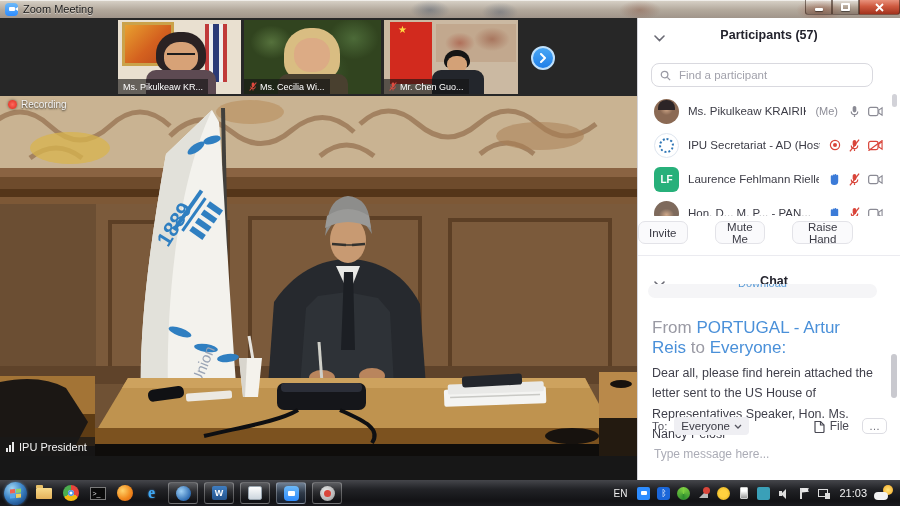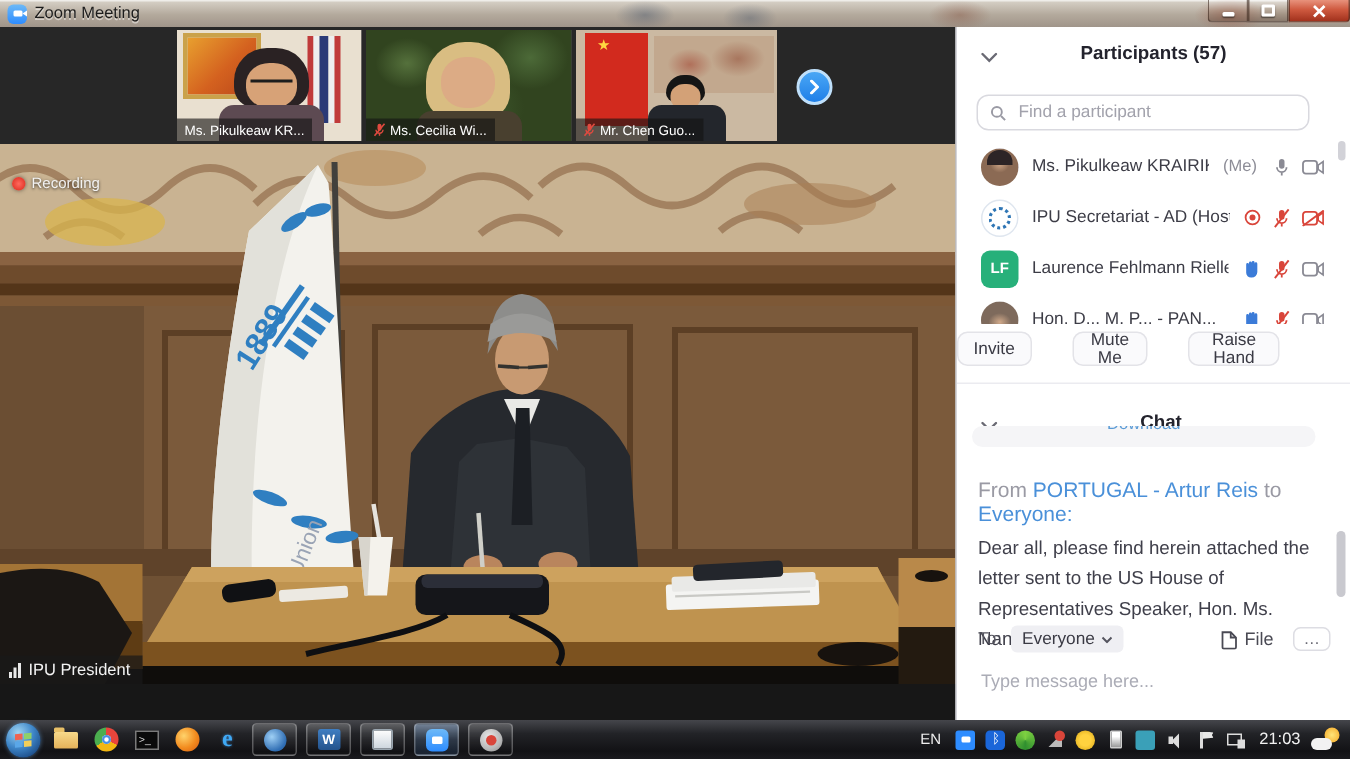--- a/index.html
+++ b/index.html
@@ -71,21 +71,21 @@
       radial-gradient(24px 16px at 70% 40%,#a8765e,transparent 75%),#c2a88e;}
   .t3-flag{position:absolute;left:6px;top:2px;width:42px;height:62px;background:#d22a1e;}
   .t3-star{position:absolute;color:#ffd840;font-size:10px;left:8px;top:2px;}
   .t3-hair{position:absolute;left:60px;top:30px;width:26px;height:18px;border-radius:12px 12px 6px 6px;background:#151515;}
   .t3-face{position:absolute;left:63px;top:36px;width:20px;height:17px;border-radius:46%;background:#d3a177;}
   .t3-body{position:absolute;left:48px;top:50px;width:52px;height:24px;border-radius:9px 9px 0 0;background:#23262c;}
 
   
   .main-video{position:absolute;top:78px;left:0;width:637px;height:360px;background:#6f5134;overflow:hidden;}
   .letterbox{position:absolute;top:438px;left:0;width:637px;height:24px;background:#171717;}
-  .rec-pill{position:absolute;left:8px;top:21px;display:flex;align-items:center;gap:4px;z-index:5;
+  .rec-pill{position:absolute;left:8px;top:3px;display:flex;align-items:center;gap:4px;z-index:5;
     color:#f3f3f3;font-size:10px;text-shadow:0 1px 2px rgba(0,0,0,.8);justify-content:flex-end;}
   .rec-dot{width:9px;height:9px;border-radius:50%;background:radial-gradient(#ff6a5e,#d92619);box-shadow:0 0 3px rgba(0,0,0,.5);}
   .speaker-tag{position:absolute;left:0;bottom:0;height:19px;background:rgba(25,25,25,.72);color:#f2f2f2;
     font-size:11px;display:flex;align-items:center;gap:5px;padding:0 8px 0 6px;z-index:5;}
   .sig-bars{display:inline-flex;align-items:flex-end;gap:1px;height:10px;}
   .sig-bars i{width:2px;background:#e8e8e8;display:block;}
   .sig-bars i:nth-child(1){height:4px;} .sig-bars i:nth-child(2){height:7px;} .sig-bars i:nth-child(3){height:10px;}
 
   
   .right-panel{position:relative;width:263px;height:462px;background:#fff;border-left:1px solid #d4d4da;color:#2b2b35;}
@@ -109,21 +109,21 @@
   .av-photo4{background:radial-gradient(10px 8px at 50% 55%,#d0a98a,#7e6a5c 75%),#9a9a9e;}
   .p-btns{position:absolute;top:203px;left:0;width:215px;display:flex;justify-content:center;gap:27px;}
   .zbtn{height:23px;padding:0 10px;border:1px solid #e3e3e8;border-radius:7px;background:#fafafc;
     font-size:11.5px;color:#3a3a44;display:flex;align-items:center;font-family:"Liberation Sans",sans-serif;}
   .sect-divider{position:absolute;top:237px;left:0;width:263px;border-top:1px solid #ebebf0;}
   .chat-head{position:absolute;top:246px;left:0;width:272px;}
   .partial-card{position:absolute;top:266px;left:10px;width:229px;height:14px;background:#f5f5f7;border-radius:9px;
     overflow:hidden;display:flex;justify-content:center;}
   .partial-card span{margin-top:-7px;font-size:11px;color:#5a9bd6;}
   .chat-msg{position:absolute;top:300px;left:14px;width:224px;}
-  .chat-from{font-size:14px;color:#9a9aa4;margin-bottom:5px;}
+  .chat-from{font-size:17px;color:#9a9aa4;margin-bottom:5px;}
   .chat-from a{color:#4a90d9;text-decoration:none;}
   .chat-body{font-size:12.5px;color:#3f3f4a;line-height:1.62;}
   .chat-scroll{position:absolute;right:3px;top:336px;width:6px;height:44px;border-radius:3px;background:#c9c9cf;}
   .plist-scroll{position:absolute;right:3px;top:76px;width:5px;height:13px;border-radius:3px;background:#d2d2d8;}
   .composer{position:absolute;top:399px;left:0;width:263px;padding:0 14px;}
   .composer-row{display:flex;align-items:center;gap:7px;}
   .to-label{font-size:11.5px;color:#55555f;}
   .to-pill{display:flex;align-items:center;gap:4px;background:#efeff3;border-radius:4px;padding:3px 7px;font-size:11.5px;color:#3a3a44;}
   .comp-spacer{flex:1;}
   .file-btn{display:flex;align-items:center;gap:5px;font-size:12px;color:#4a4a54;}

